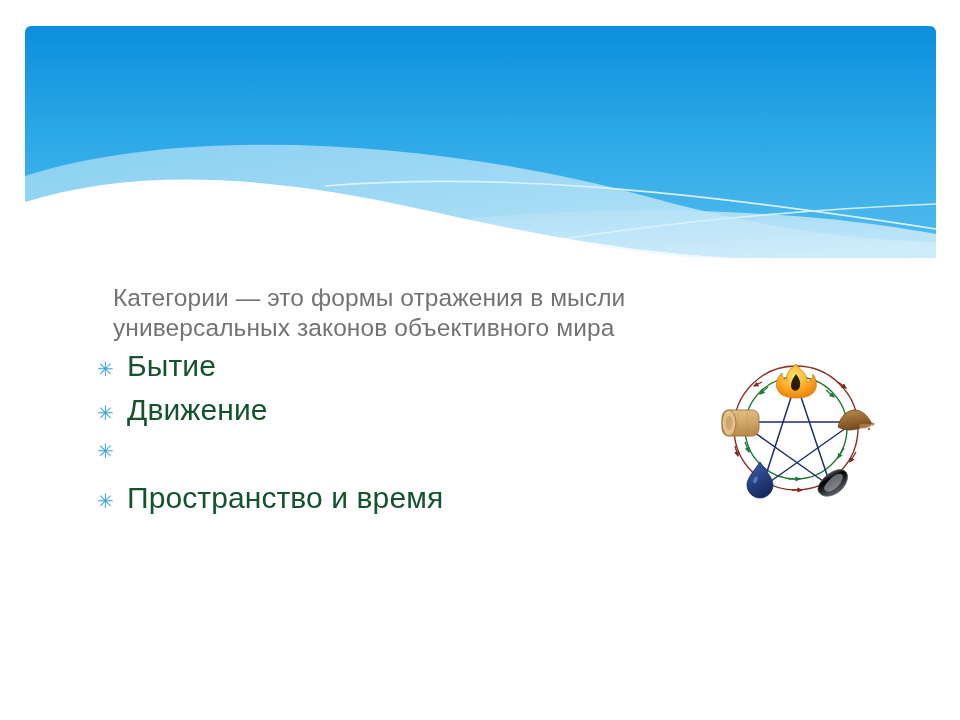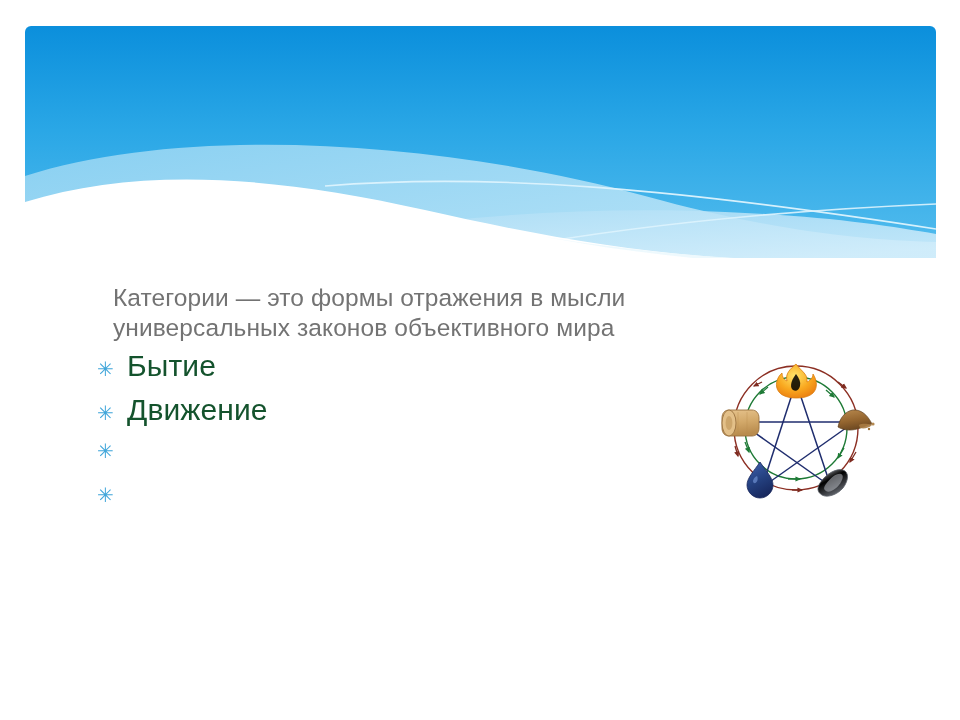--- a/index.html
+++ b/index.html
@@ -150,20 +150,21 @@
         <span class="bullet-mark">✳</span>
         <span class="bullet-text">Движение</span>
       </li>
 
       <li>
         <span class="bullet-mark">✳</span>
       </li>
 
       <li>
         <span class="bullet-mark">✳</span>
+        <span class="bullet-text">Пространство и время</span>
       </li>
 
     </ul>
   </div>
 
   <div id="wuxing">
     <svg width="160" height="156" viewBox="0 0 160 156" xmlns="http://www.w3.org/2000/svg">
       <defs>
         <marker id="arrR" viewBox="0 0 10 10" refX="7" refY="5" markerWidth="5" markerHeight="5" orient="auto-start-reverse">
           <path d="M0,1 L9,5 L0,9 z" fill="#7e2b20"></path>

